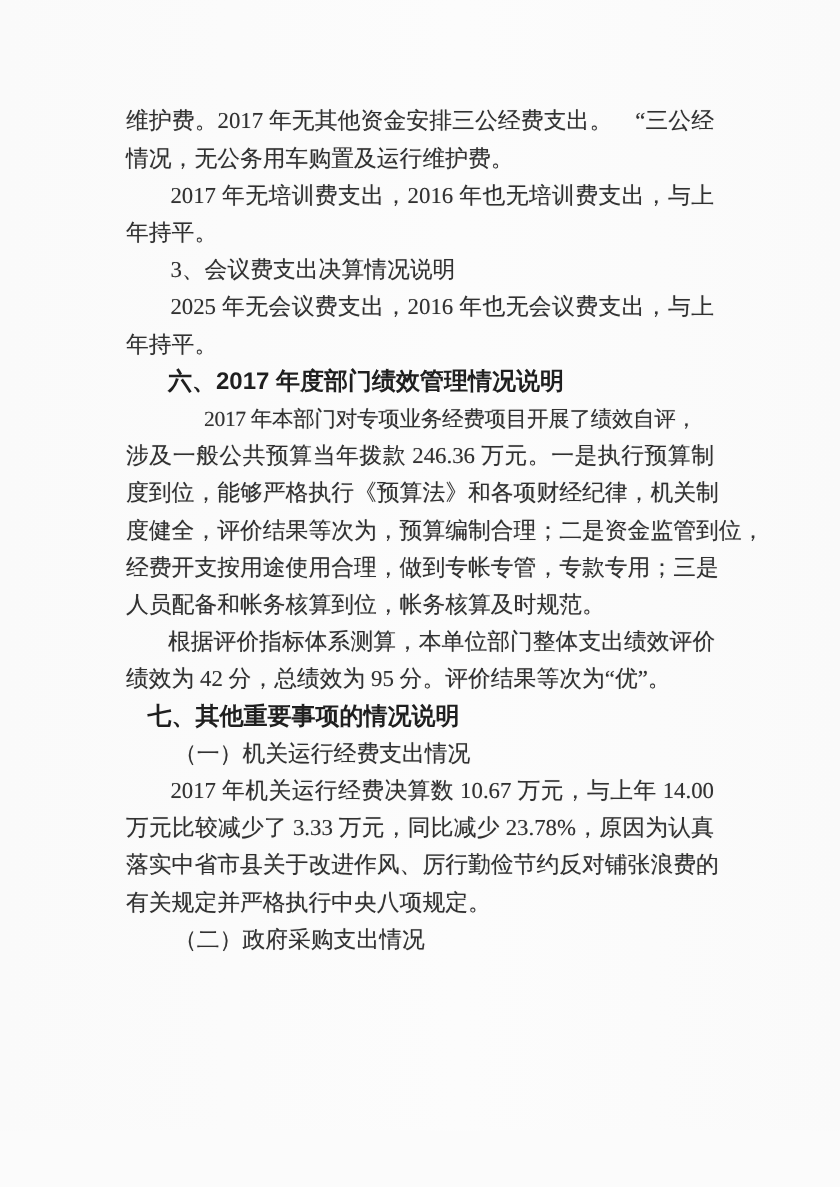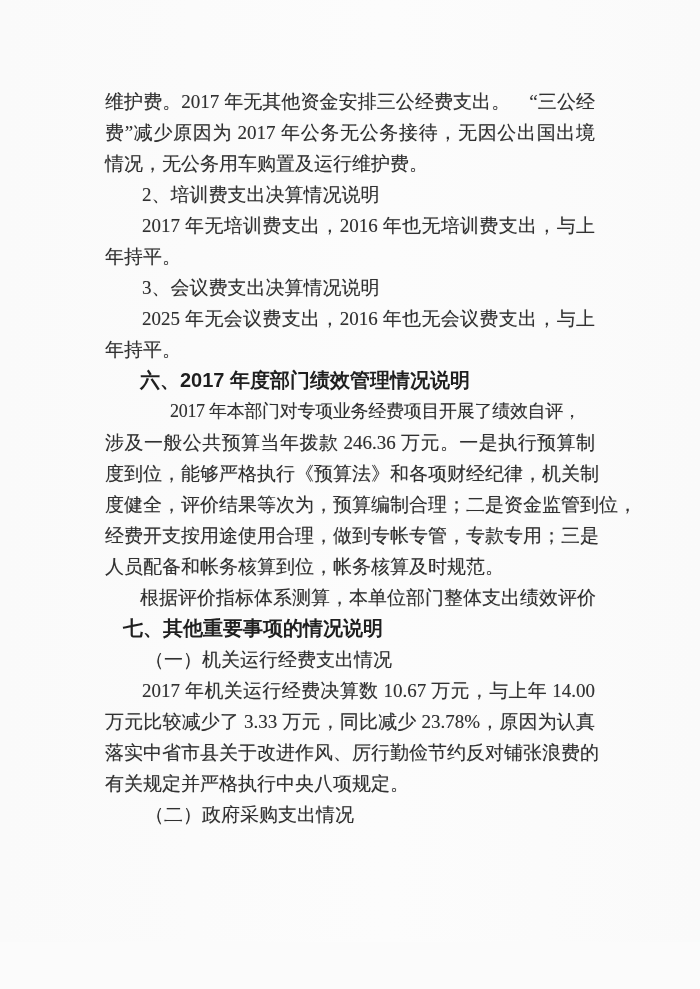--- a/index.html
+++ b/index.html
@@ -51,36 +51,35 @@
   .i40 { padding-left: 40px; }
   .i65 { padding-left: 65px; }
   .cond { font-size: 18px; letter-spacing: -0.3px; }
 </style>
 </head>
 <body>
 
 <div class="sheet">
   <div class="content">
     <div class="ln j">维护费。2017 年无其他资金安排三公经费支出。　“三公经</div>
-    <div class="ln j">费”减少原因为 2017 年公务无公务接待，无因公出国出境</div>
     <div class="ln">情况，无公务用车购置及运行维护费。</div>
-    <div class="ln i37">2、培训费支出决算情况说明</div>
     <div class="ln i37 j">2017 年无培训费支出，2016 年也无培训费支出，与上</div>
     <div class="ln">年持平。</div>
     <div class="ln i37">3、会议费支出决算情况说明</div>
     <div class="ln i37 j">2025 年无会议费支出，2016 年也无会议费支出，与上</div>
     <div class="ln">年持平。</div>
     <div class="ln hd i35">六、2017 年度部门绩效管理情况说明</div>
     <div class="ln i65 cond">2017 年本部门对专项业务经费项目开展了绩效自评，</div>
     <div class="ln j">涉及一般公共预算当年拨款 246.36 万元。一是执行预算制</div>
     <div class="ln j">度到位，能够严格执行《预算法》和各项财经纪律，机关制</div>
     <div class="ln j">度健全，评价结果等次为，预算编制合理；二是资金监管到位，</div>
     <div class="ln j">经费开支按用途使用合理，做到专帐专管，专款专用；三是</div>
     <div class="ln">人员配备和帐务核算到位，帐务核算及时规范。</div>
     <div class="ln i35 j">根据评价指标体系测算，本单位部门整体支出绩效评价</div>
+    <div class="ln">绩效为 42 分，总绩效为 95 分。评价结果等次为“优”。</div>
     <div class="ln hd i18">七、其他重要事项的情况说明</div>
     <div class="ln i40">（一）机关运行经费支出情况</div>
     <div class="ln i37 j">2017 年机关运行经费决算数 10.67 万元，与上年 14.00</div>
     <div class="ln j">万元比较减少了 3.33 万元，同比减少 23.78%，原因为认真</div>
     <div class="ln j">落实中省市县关于改进作风、厉行勤俭节约反对铺张浪费的</div>
     <div class="ln">有关规定并严格执行中央八项规定。</div>
     <div class="ln i40">（二）政府采购支出情况</div>
   </div>
 </div>
 

